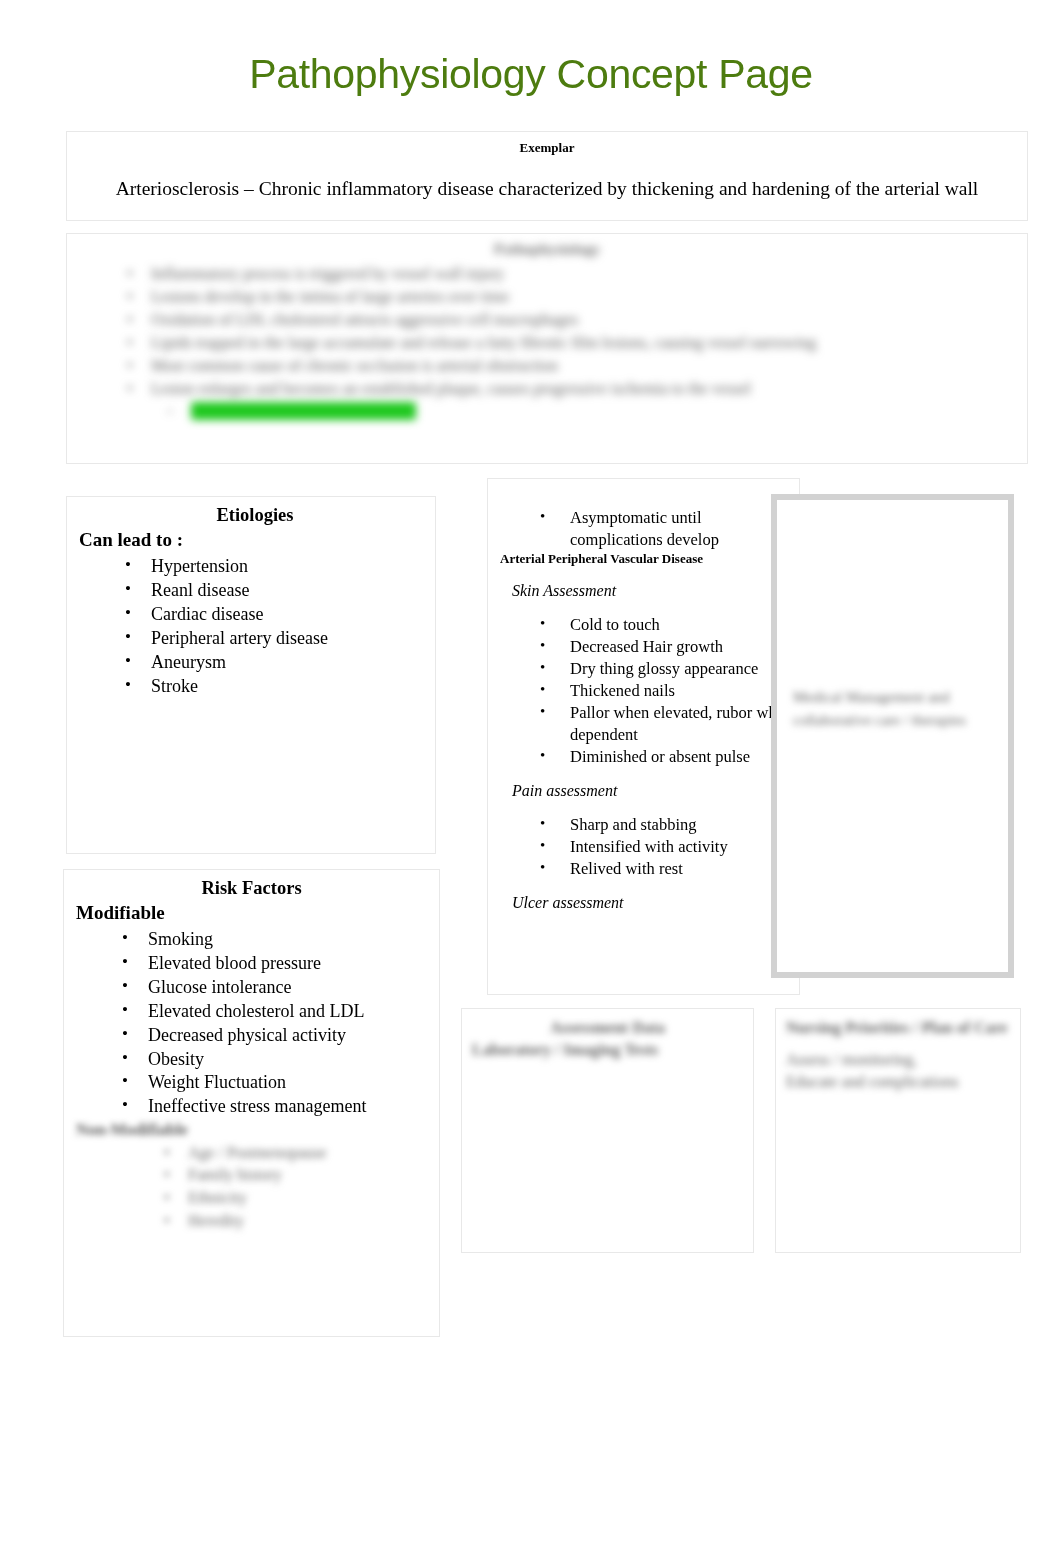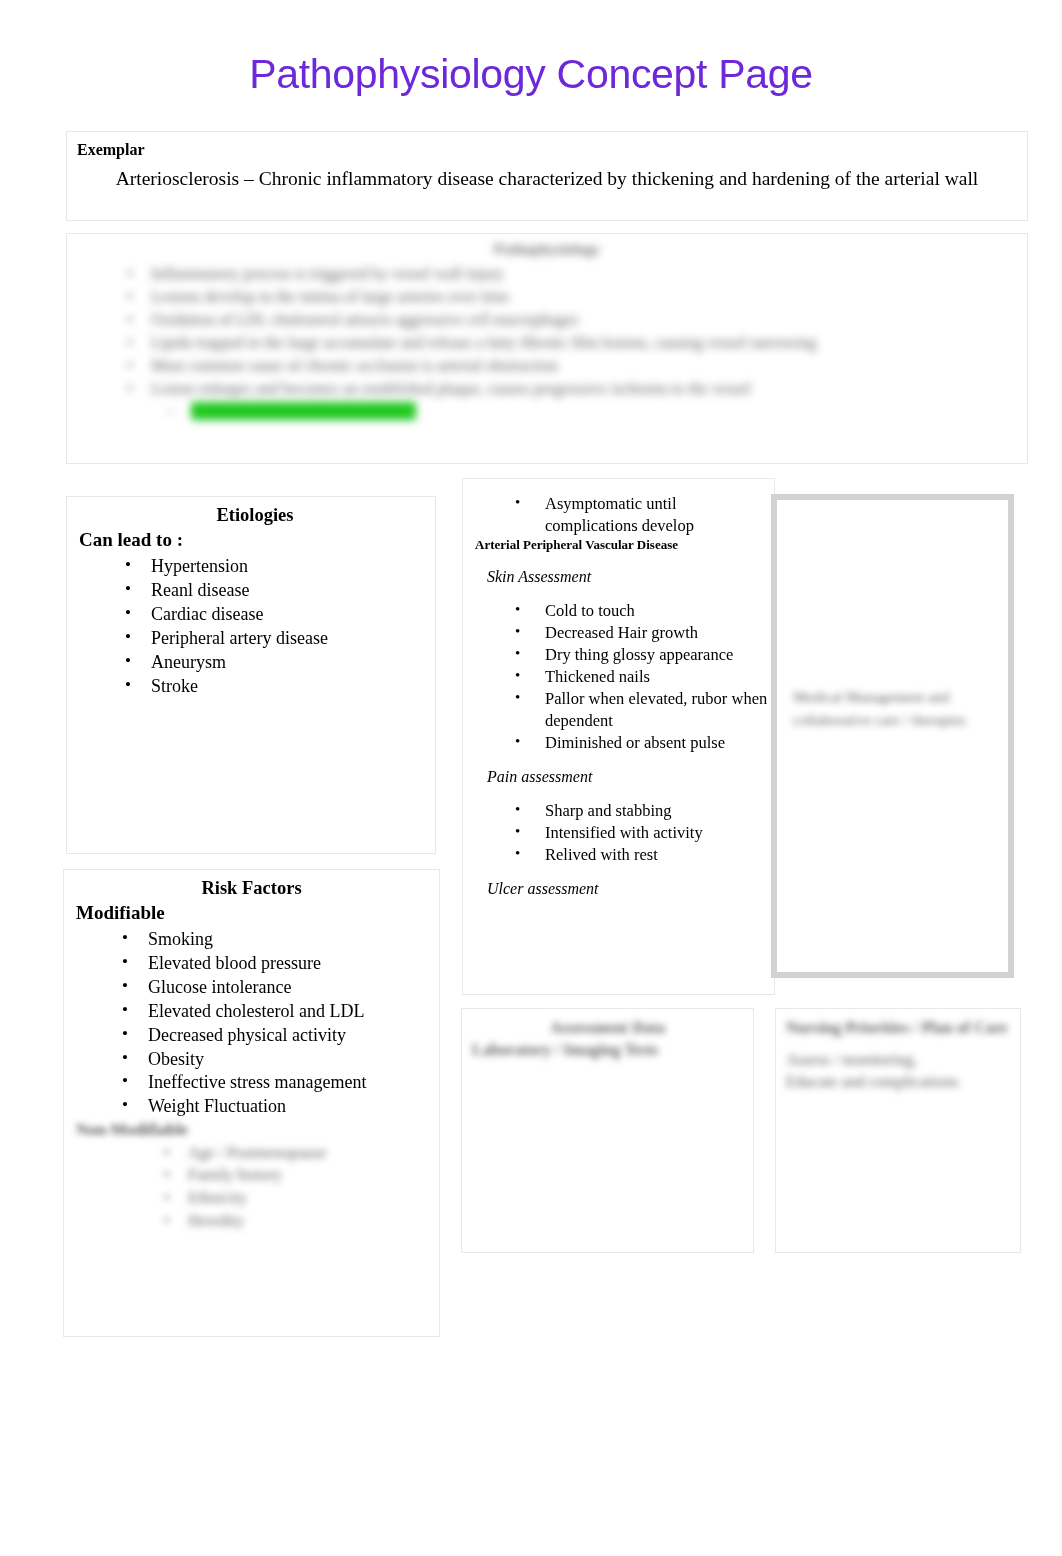--- a/index.html
+++ b/index.html
@@ -21,21 +21,21 @@
   .page-title {
     position: absolute;
     top: 52px;
     left: 0;
     width: 1062px;
     text-align: center;
     font-family: "Liberation Sans", "DejaVu Sans", sans-serif;
     font-size: 41px;
     font-weight: 400;
     letter-spacing: -0.3px;
-    color: #6d28d9;
+    color: #4d7c0f;
     line-height: 1.1;
   }
 
   
   .box {
     position: absolute;
     background: #ffffff;
     border: 1px solid #e8e8e8;
     box-sizing: border-box;
   }
@@ -45,29 +45,30 @@
 
   
   #exemplar-box {
     left: 66px;
     top: 131px;
     width: 962px;
     height: 90px;
     padding: 8px 10px 0 10px;
   }
   .center-head {
-    font-weight: bold;
-    font-size: 16px;
+    text-align: center;
+    font-weight: bold;
+    font-size: 13px;
     line-height: 1.25;
   }
   .exemplar-line {
     text-align: center;
     font-size: 19.5px;
     line-height: 1.3;
-    margin-top: 6px;
+    margin-top: 20px;
     white-space: nowrap;
   }
 
   
   #patho-box {
     left: 66px;
     top: 233px;
     width: 962px;
     height: 231px;
     padding: 6px 12px;
@@ -124,25 +125,25 @@
     padding: 7px 4px 0 12px;
   }
   #risk-box {
     left: 63px;
     top: 869px;
     width: 377px;
     height: 468px;
     padding: 7px 12px 0 12px;
   }
   #manifestations-box {
-    left: 462px;
+    left: 487px;
     top: 478px;
     width: 313px;
     height: 517px;
-    padding: 14px 6px 0 6px;
+    padding: 28px 6px 0 6px;
   }
   #diagnostics-box {
     left: 461px;
     top: 1008px;
     width: 293px;
     height: 245px;
     padding: 8px 10px 0 10px;
   }
   #treatment-box {
     left: 771px;
@@ -323,22 +324,22 @@
 <div class="box" id="risk-box">
   <div class="box-title">Risk Factors</div>
   <div class="sub-head">Modifiable</div>
   <ul class="clean-list">
     <li>Smoking</li>
     <li>Elevated blood pressure</li>
     <li>Glucose intolerance</li>
     <li>Elevated cholesterol and LDL</li>
     <li>Decreased physical activity</li>
     <li>Obesity</li>
+    <li>Weight Fluctuation</li>
     <li>Ineffective stress management</li>
-    <li>Weight Fluctuation</li>
   </ul>
   <div class="redact-sub-bold">Non-Modifiable</div>
   <ul class="redact-list">
     <li>Age / Postmenopause</li>
     <li>Family history</li>
     <li>Ethnicity</li>
     <li>Heredity</li>
   </ul>
 </div>
 

